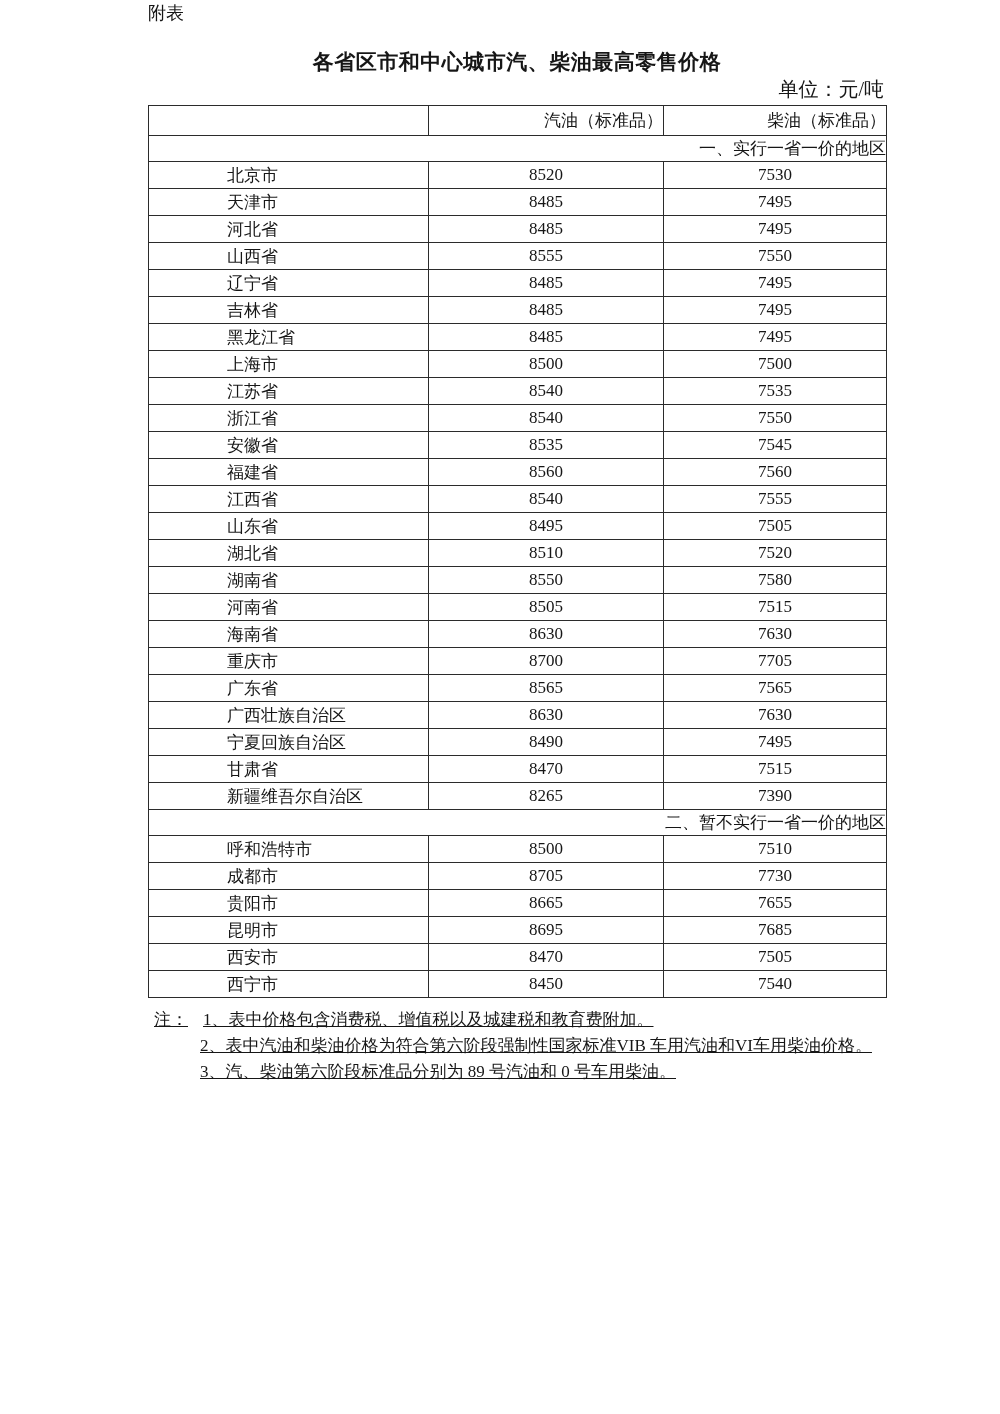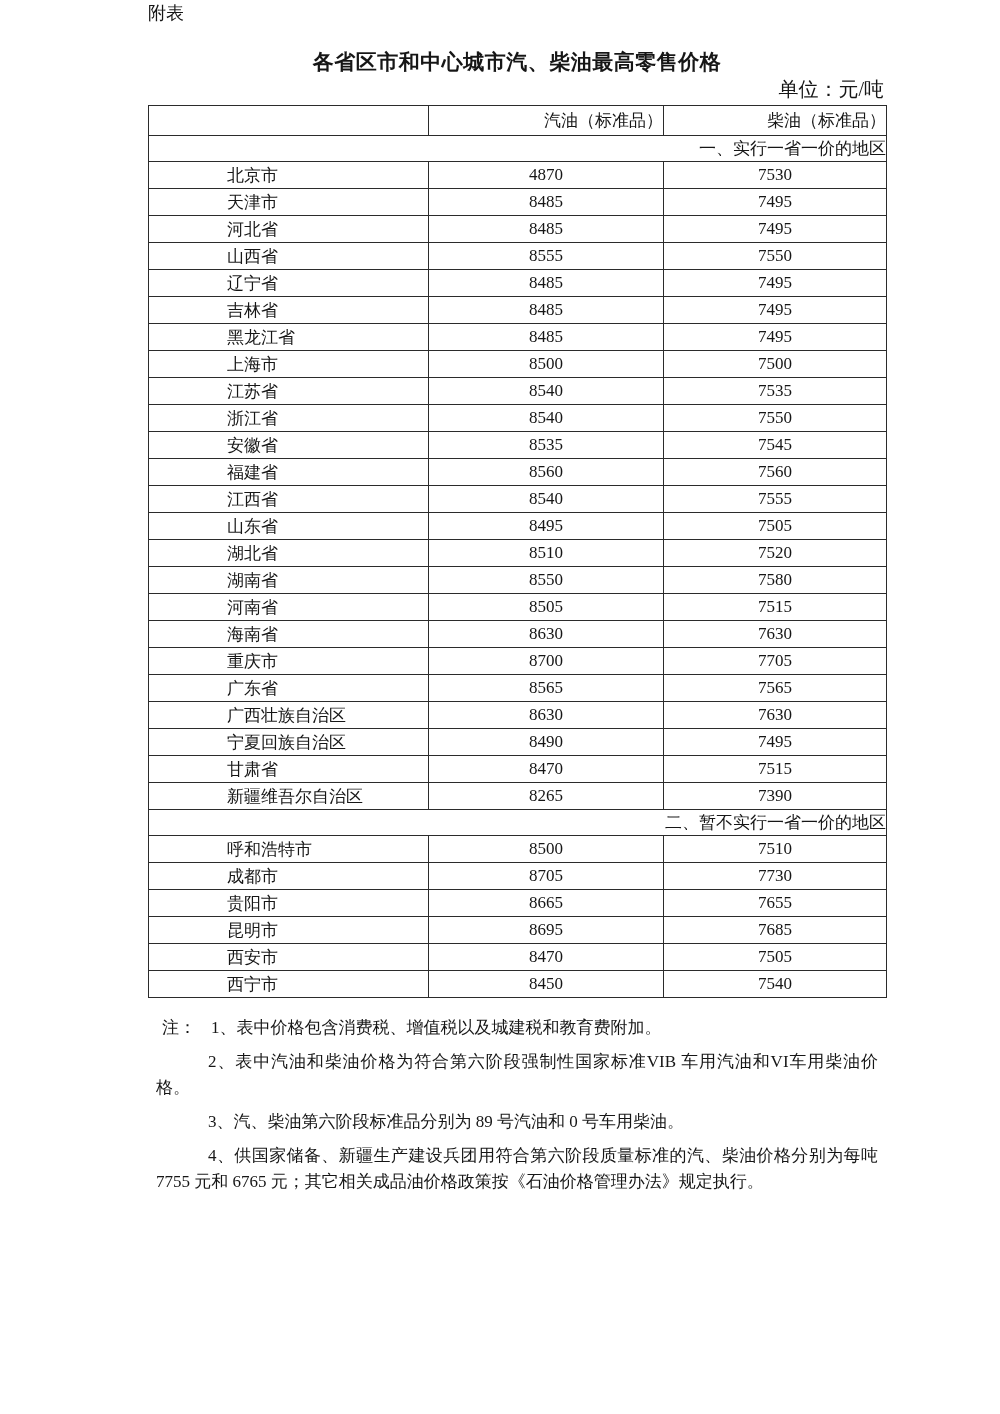--- a/index.html
+++ b/index.html
@@ -71,23 +71,24 @@
   .price-table tr.section-row td {
     text-align: right;
     padding-left: 12px;
     height: 25px;
   }
   .notes {
     padding-top: 9px;
     font-size: 17px;
   }
   .note {
-    margin: 8px;
+    margin: 0;
     line-height: 26px;
     text-align: justify;
+    text-decoration: underline;
   }
   .note.first { text-indent: 6px; }
   .note-label { margin-right: 15px; }
   .note.indent { text-indent: 52px; }
 </style>
 </head>
 <body>
 
 <div class="content">
 
@@ -109,21 +110,21 @@
         <th>汽油（标准品）</th>
         <th>柴油（标准品）</th>
       </tr>
     </thead>
     <tbody>
         <tr class="section-row">
           <td colspan="3">一、实行一省一价的地区</td>
         </tr>
         <tr>
           <td class="region">北京市</td>
-          <td class="num">4870</td>
+          <td class="num">8520</td>
           <td class="num">7530</td>
         </tr>
         <tr>
           <td class="region">天津市</td>
           <td class="num">8485</td>
           <td class="num">7495</td>
         </tr>
         <tr>
           <td class="region">河北省</td>
           <td class="num">8485</td>
@@ -267,16 +268,15 @@
           <td class="num">8450</td>
           <td class="num">7540</td>
         </tr>
       </tbody>
   </table>
 
   <div class="notes">
       <p class="note first"><span class="note-label">注：</span><span>1、表中价格包含消费税、增值税以及城建税和教育费附加。</span></p>
       <p class="note indent">2、表中汽油和柴油价格为符合第六阶段强制性国家标准VIB 车用汽油和VI车用柴油价格。</p>
       <p class="note indent">3、汽、柴油第六阶段标准品分别为 89 号汽油和 0 号车用柴油。</p>
-      <p class="note indent">4、供国家储备、新疆生产建设兵团用符合第六阶段质量标准的汽、柴油价格分别为每吨 7755 元和 6765 元；其它相关成品油价格政策按《石油价格管理办法》规定执行。</p>
     </div>
 
 </div>
 
 </body></html>

